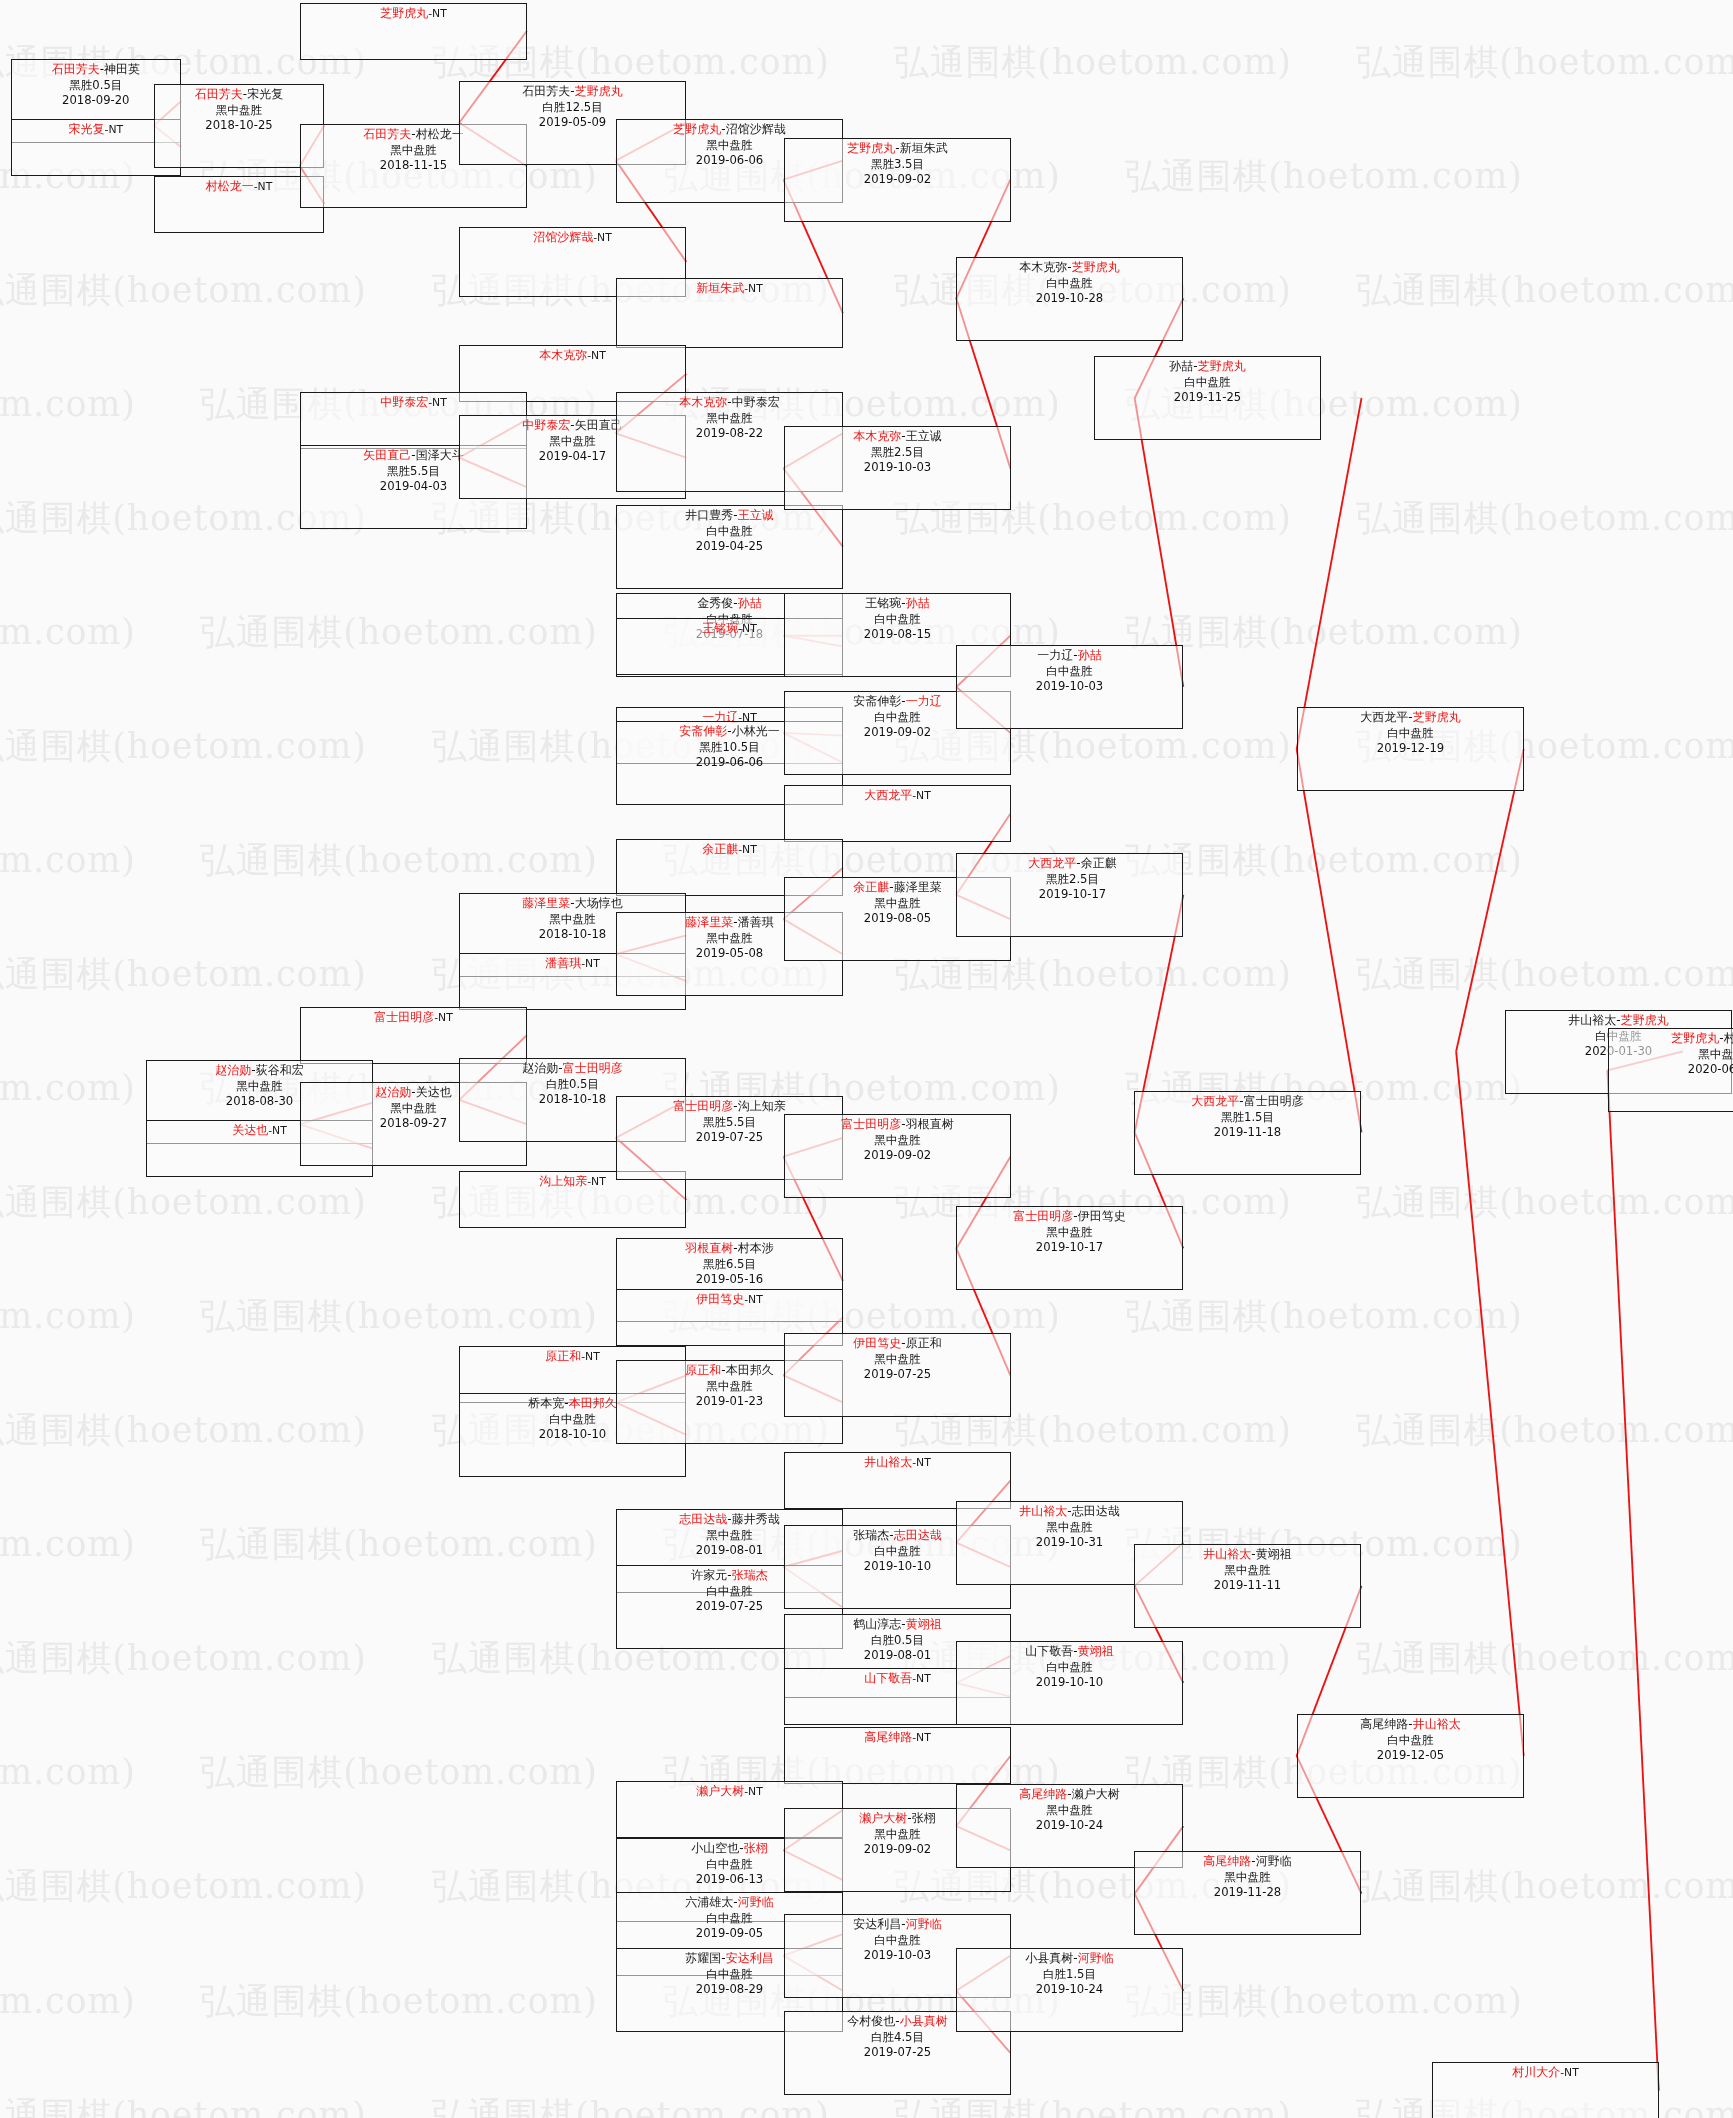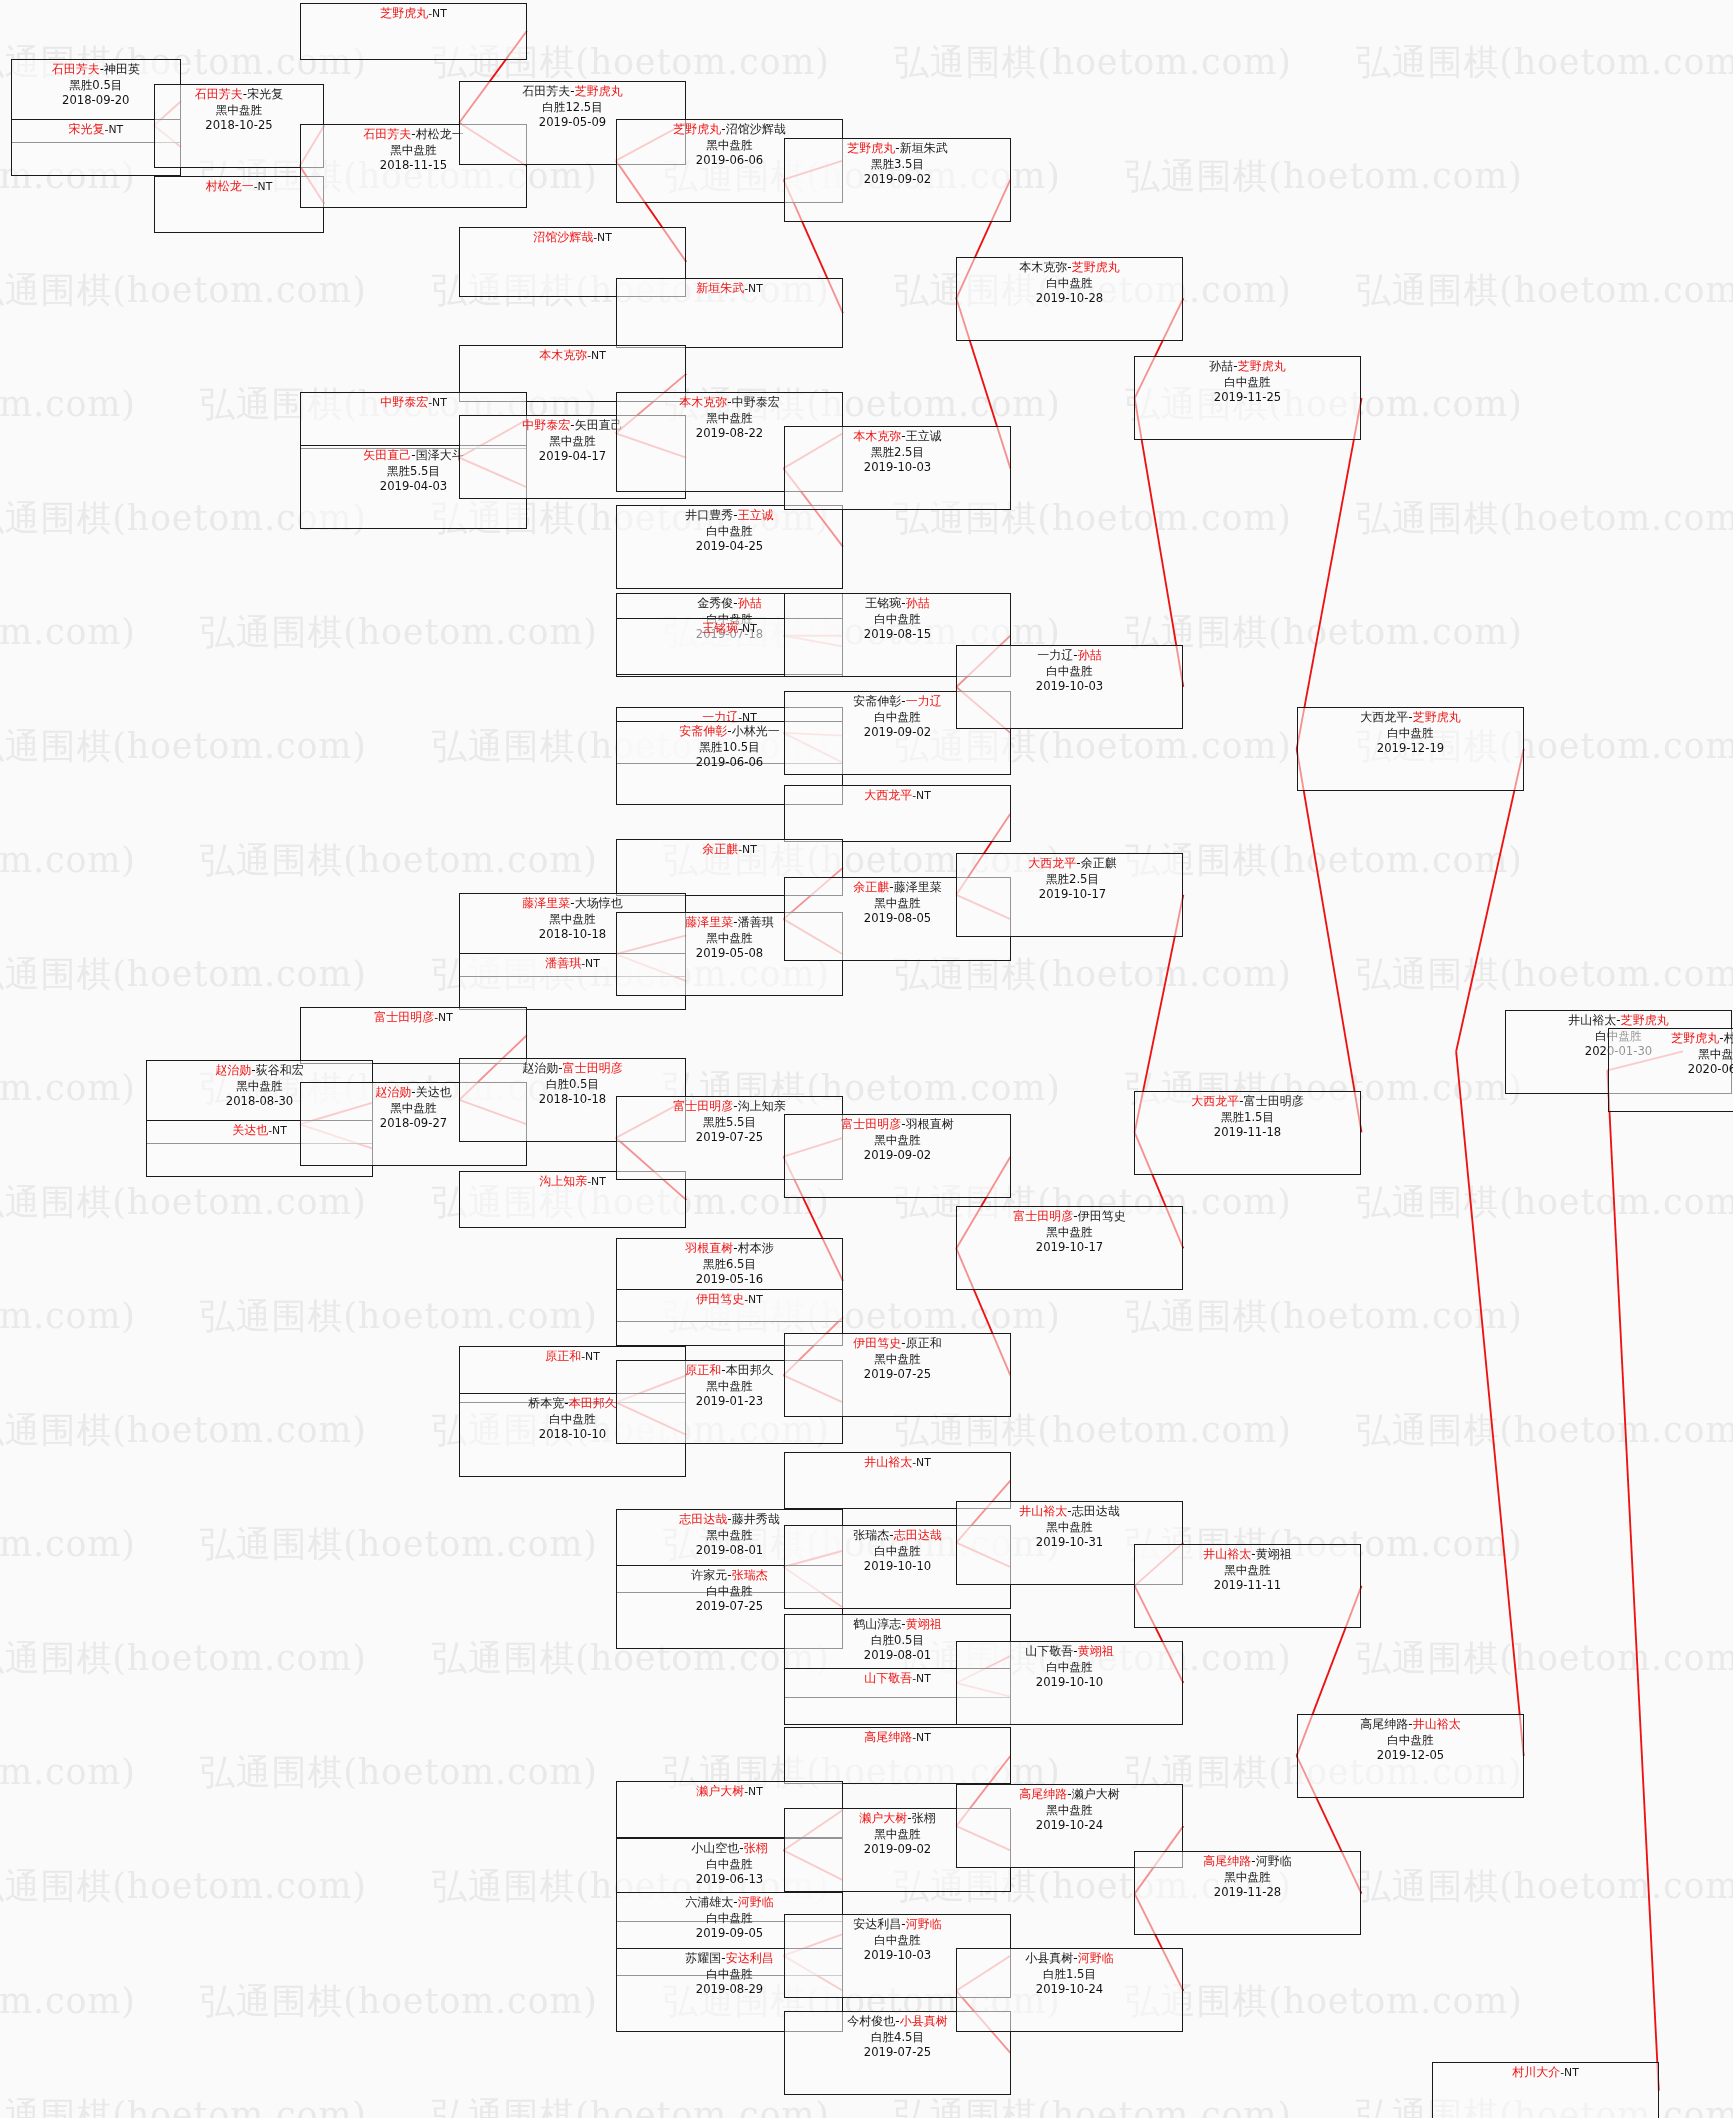--- a/index.html
+++ b/index.html
@@ -312,21 +312,21 @@
     <div class="node" style="left: 784px; top: 691px; width: 227px; height: 84px;">
       <span class="ln nm"><span class="l">安斋伸彰</span><span>-</span><span class="w">一力辽</span></span>
       <span class="ln sub">白中盘胜</span>
       <span class="ln dt">2019-09-02</span>
     </div>
     <div class="node" style="left: 956px; top: 645px; width: 227px; height: 84px;">
       <span class="ln nm"><span class="l">一力辽</span><span>-</span><span class="w">孙喆</span></span>
       <span class="ln sub">白中盘胜</span>
       <span class="ln dt">2019-10-03</span>
     </div>
-    <div class="node" style="left: 1134px; top: 356px; width: 227px; height: 84px;">
+    <div class="node" style="left: 1094px; top: 356px; width: 227px; height: 84px;">
       <span class="ln nm"><span class="l">孙喆</span><span>-</span><span class="w">芝野虎丸</span></span>
       <span class="ln sub">白中盘胜</span>
       <span class="ln dt">2019-11-25</span>
     </div>
     <div class="node" style="left: 784px; top: 785px; width: 227px; height: 57px;">
       <span class="ln nm"><span class="w">大西龙平</span><span class="nt">-NT</span></span>
     </div>
     <div class="node" style="left: 616px; top: 839px; width: 227px; height: 57px;">
       <span class="ln nm"><span class="w">余正麒</span><span class="nt">-NT</span></span>
     </div>

